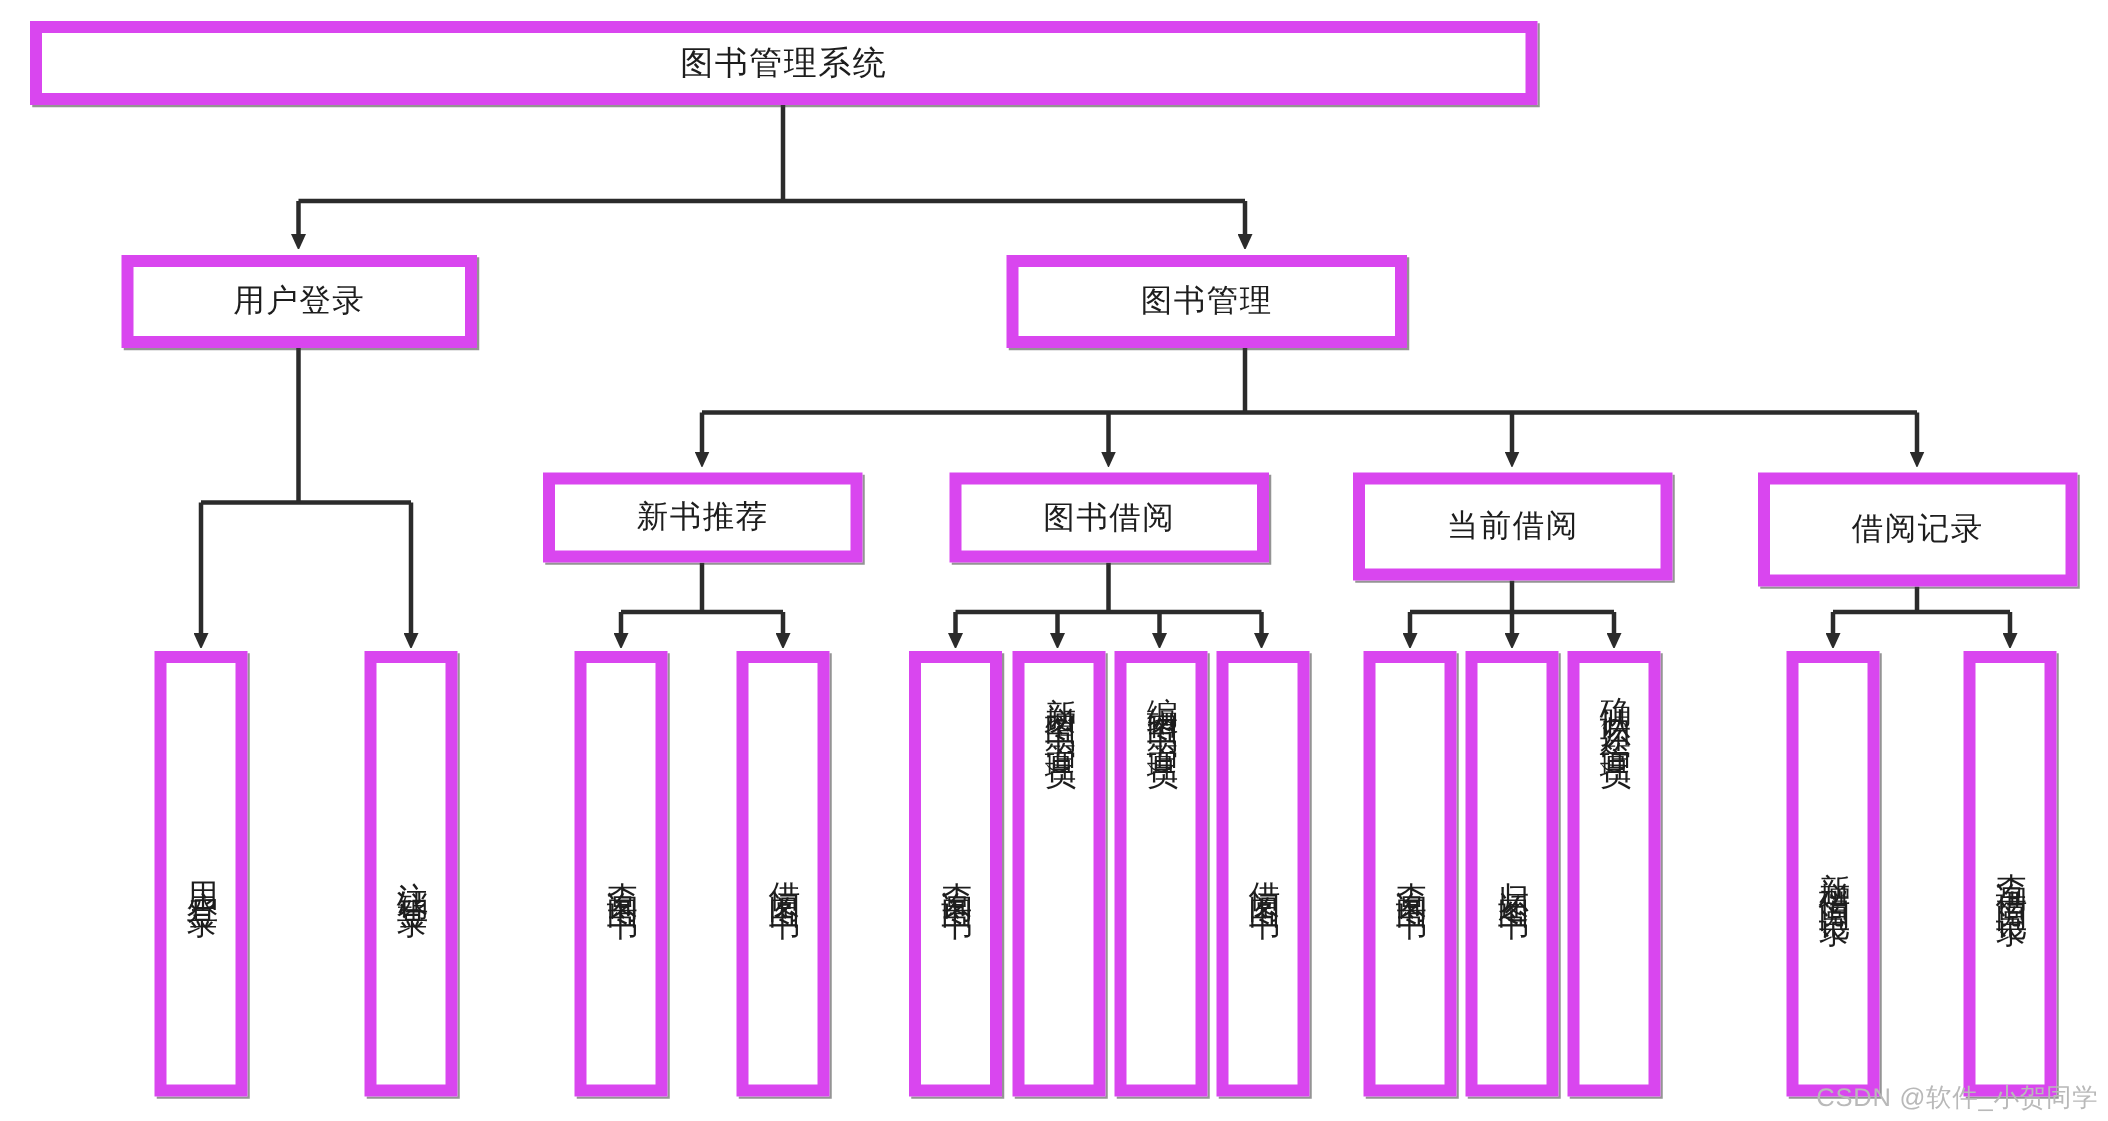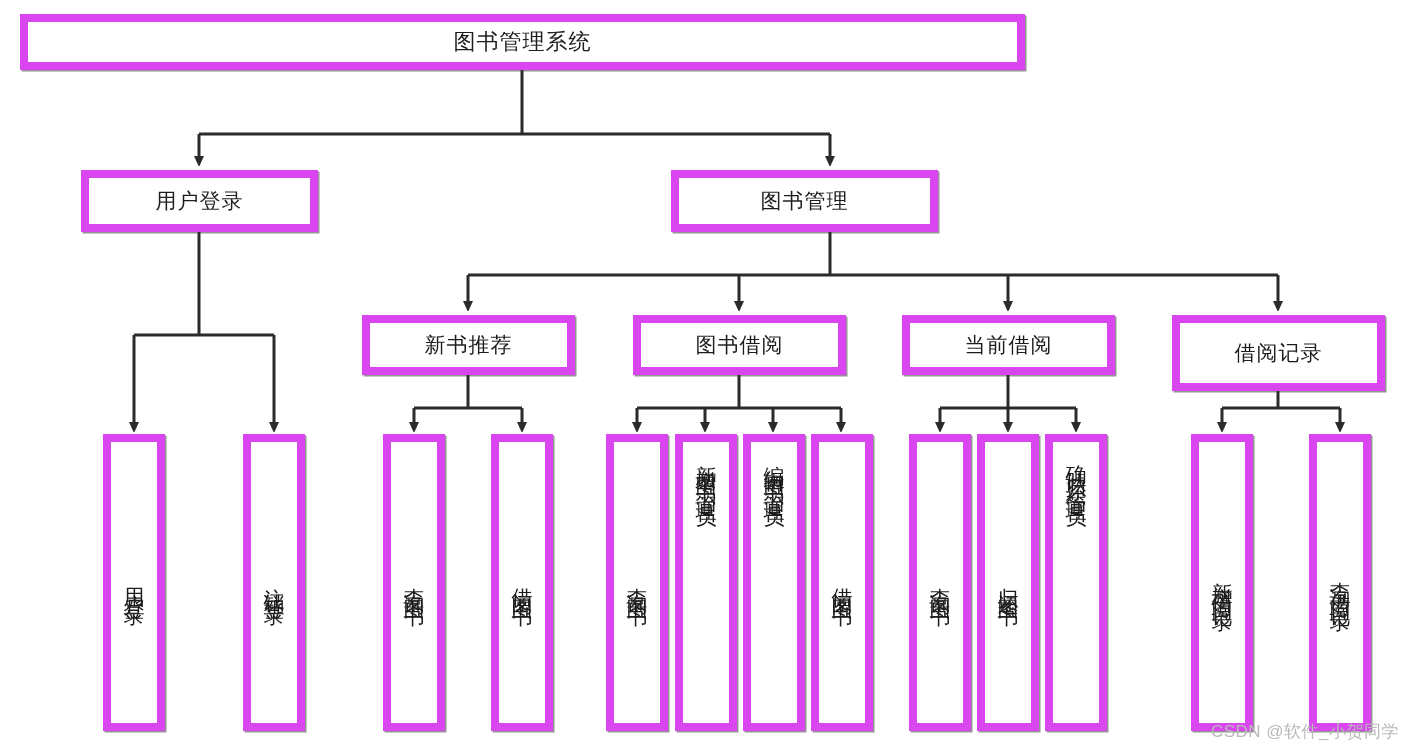--- a/index.html
+++ b/index.html
@@ -125,21 +125,21 @@
   <div class="node" style="left:671px;top:170px;width:267px;height:62px;">
     <span class="label">图书管理</span>
   </div>
 
   <div class="node" style="left:362px;top:315px;width:213px;height:60px;justify-content:center;">
     <span class="label">新书推荐</span>
   </div>
   <div class="node" style="left:633px;top:315px;width:213px;height:60px;font-family:Liberation Serif, serif;">
     <span class="label">图书借阅</span>
   </div>
-  <div class="node" style="left:902px;top:315px;width:213px;height:60px;">
+  <div class="node" style="left:902px;top:315px;width:213px;height:72px;">
     <span class="label">当前借阅</span>
   </div>
   <div class="node" style="left:1172px;top:315px;width:213px;height:76px;">
     <span class="label">借阅记录</span>
   </div>
 
   <div class="node vert mid" style="left:103px;top:434px;width:62px;height:297px;">
     <span class="label">用户登录</span>
   </div>
   <div class="node vert mid" style="left:243px;top:434px;width:62px;height:297px;">

